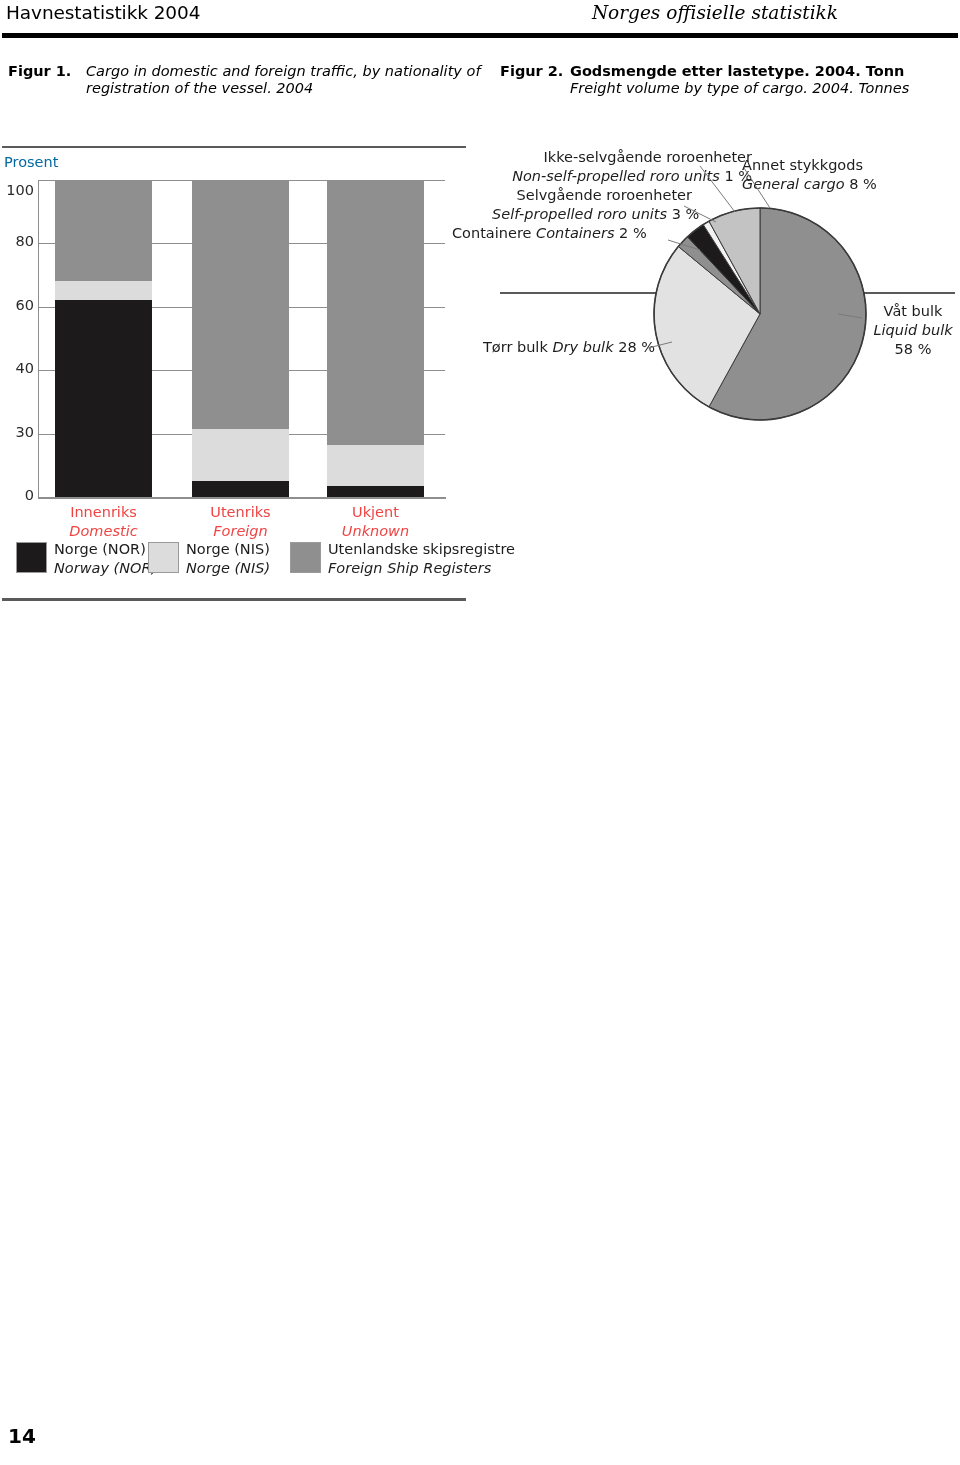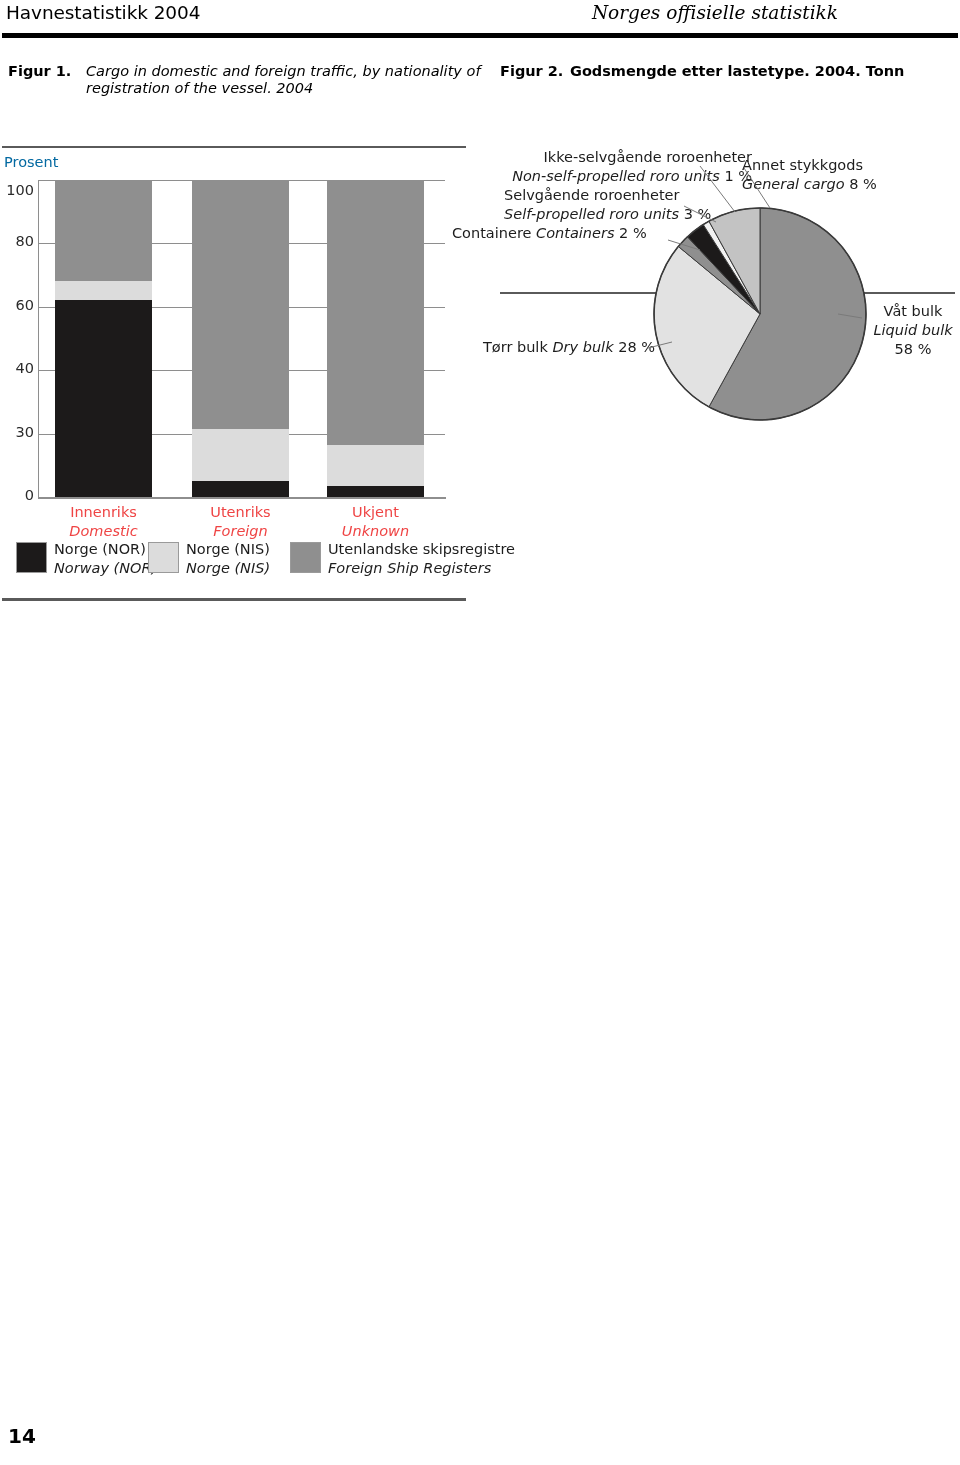--- a/index.html
+++ b/index.html
@@ -219,20 +219,21 @@
   <div class="fig-num">Figur 1.</div>
   <div class="fig-title">
     <span class="en">Cargo in domestic and foreign traffic, by nationality of registration of the vessel. 2004</span>
   </div>
 </div>
 
 <div class="fig-caption" id="fig2-caption">
   <div class="fig-num">Figur 2.</div>
   <div class="fig-title">
     <span class="no">Godsmengde etter lastetype. 2004. Tonn</span>
+    <span class="en">Freight volume by type of cargo. 2004. Tonnes</span>
   </div>
 </div>
 
 <div id="figure1">
   <div class="rule-thin" id="fig1-rule-top"></div>
   <div class="rule-thin" id="fig1-rule-bot"></div>
 
   <div class="axis-title" style="left:4px; top:8px;">Prosent</div>
 
   <div id="ytick-labels">
@@ -326,21 +327,21 @@
         <path d="M 108 108 L 56.93 15.11 A 106 106 0 0 1 108.00 2.00 Z" fill="#c3c3c3" stroke="#3a3a3a" stroke-width="1"></path>
         <circle cx="108" cy="108" r="106" fill="none" stroke="#3a3a3a" stroke-width="1.6"></circle>
       </svg>
   </div>
 
   <div class="pie-label" id="lbl-nonselfpropelled" style="left:512px; top:2px; text-align:right; width:240px;">
     <span class="row no">Ikke-selvgående roroenheter</span>
     <span class="row"><em class="en">Non-self-propelled roro units</em> <span class="no">1 %</span></span>
   </div>
 
-  <div class="pie-label" id="lbl-selfpropelled" style="left:504px; top:40px; width:200px;">
+  <div class="pie-label" id="lbl-selfpropelled" style="left:492px; top:40px; text-align:right; width:200px;">
     <span class="row no">Selvgående roroenheter</span>
     <span class="row"><em class="en">Self-propelled roro units</em> <span class="no">3 %</span></span>
   </div>
 
   <div class="pie-label" id="lbl-containers" style="left:452px; top:78px; text-align:left; width:222px;">
     <span class="row"><span class="no">Containere</span> <em class="en">Containers</em> <span class="no">2 %</span></span>
   </div>
 
   <div class="pie-label" id="lbl-generalcargo" style="left:742px; top:10px; text-align:left; width:220px;">
     <span class="row no">Annet stykkgods</span>

